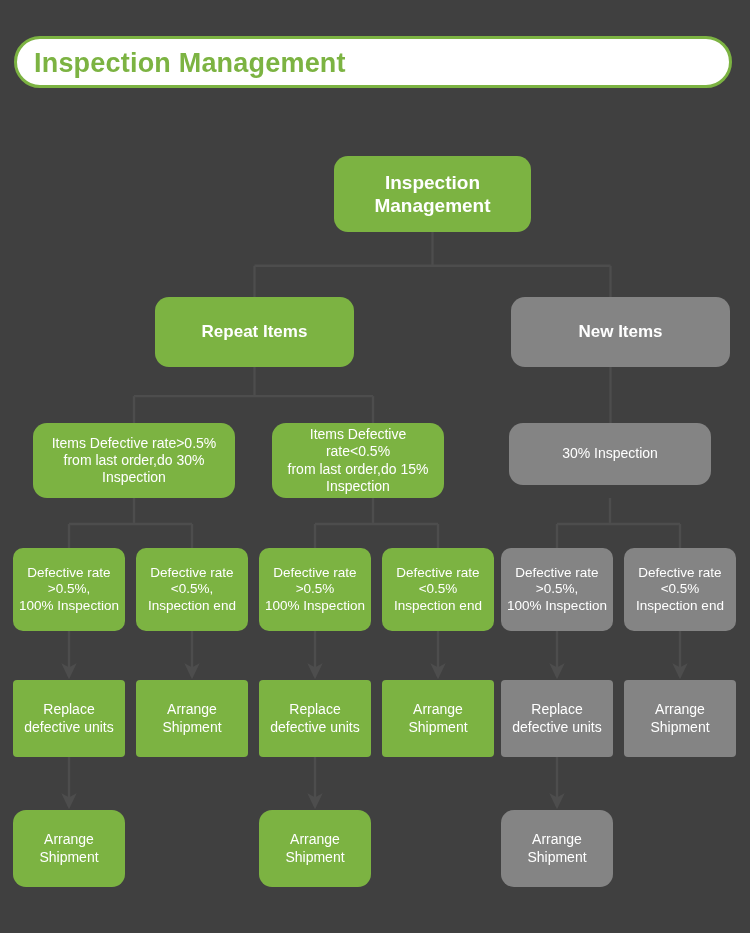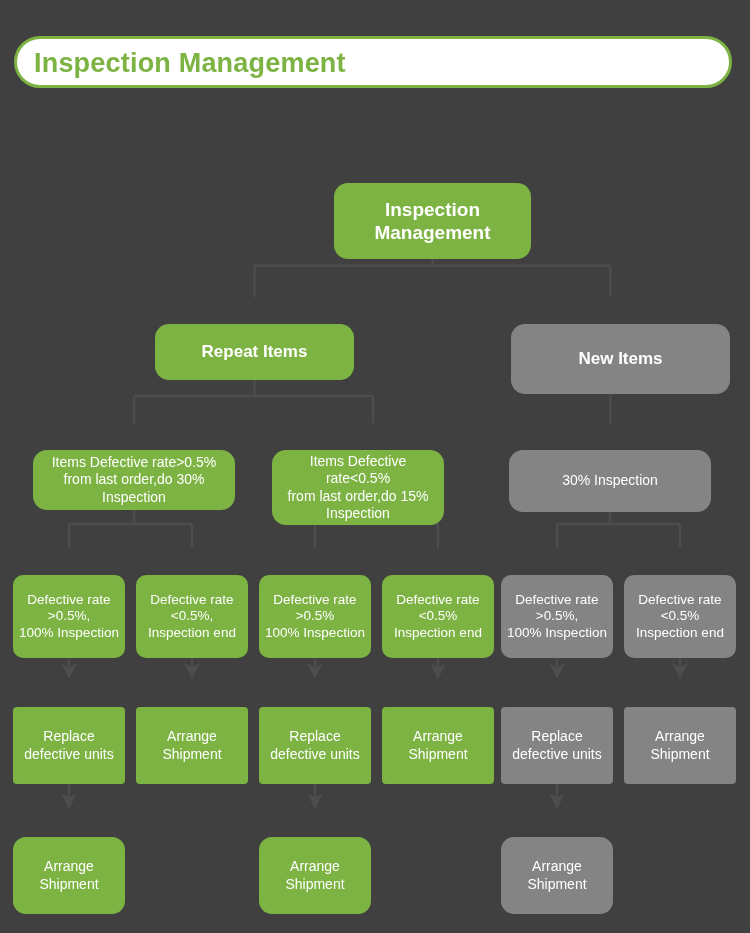--- a/index.html
+++ b/index.html
@@ -56,21 +56,20 @@
     box-sizing: border-box;
     display: flex;
     align-items: center;
     justify-content: center;
     text-align: center;
     color: #ffffff;
     border-radius: 12px;
     padding: 8px 4px;
     line-height: 1.22;
     white-space: pre-line;
-    margin-top: 27px;
   }
   .node.green { background: #7cb342; }
   .node.gray  { background: #848484; }
   .node.bold  { font-weight: bold; }
   .lv1 { font-size: 19px; border-radius: 14px; }
   .lv2 { font-size: 17px; border-radius: 14px; }
   .lv3 { font-size: 14px; border-radius: 14px; }
   .lv4 { font-size: 13.5px; border-radius: 10px; }
   .lv5 { font-size: 14px; border-radius: 4px; }
   .lv6 { font-size: 14px; border-radius: 13px; }
@@ -119,23 +118,23 @@
         <path d="M 680 631 L 680 672" marker-end="url(#arrowhead)"></path>
         <path d="M 69 757 L 69 802" marker-end="url(#arrowhead)"></path>
         <path d="M 315 757 L 315 802" marker-end="url(#arrowhead)"></path>
         <path d="M 557 757 L 557 802" marker-end="url(#arrowhead)"></path>
       </g>
   </svg>
 
   <div id="node-layer">
       <div class="node green lv1 bold" style="left: 334px; top: 156px; width: 197px; height: 76px;">Inspection
 Management</div>
-      <div class="node green lv2 bold" style="left: 155px; top: 297px; width: 199px; height: 56px;">Repeat Items</div>
+      <div class="node green lv2 bold" style="left: 155px; top: 297px; width: 199px; height: 70px;">Repeat Items</div>
       <div class="node gray lv2 bold" style="left: 511px; top: 297px; width: 219px; height: 70px;">New Items</div>
-      <div class="node green lv3" style="left: 33px; top: 423px; width: 202px; height: 60px;">Items Defective rate&gt;0.5%
+      <div class="node green lv3" style="left: 33px; top: 423px; width: 202px; height: 75px;">Items Defective rate&gt;0.5%
 from last order,do 30%
 Inspection</div>
       <div class="node green lv3" style="left: 272px; top: 423px; width: 172px; height: 75px;">Items Defective rate&lt;0.5%
 from last order,do 15%
 Inspection</div>
       <div class="node gray lv3" style="left: 509px; top: 423px; width: 202px; height: 62px;">30% Inspection</div>
       <div class="node green lv4" style="left: 13px; top: 548px; width: 112px; height: 83px;">Defective rate
 &gt;0.5%,
 100% Inspection</div>
       <div class="node green lv4" style="left: 136px; top: 548px; width: 112px; height: 83px;">Defective rate

